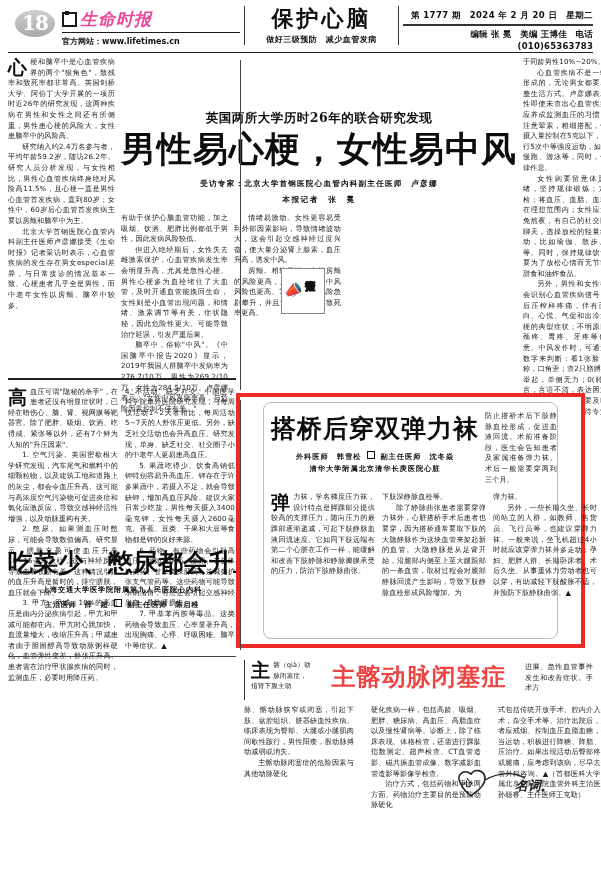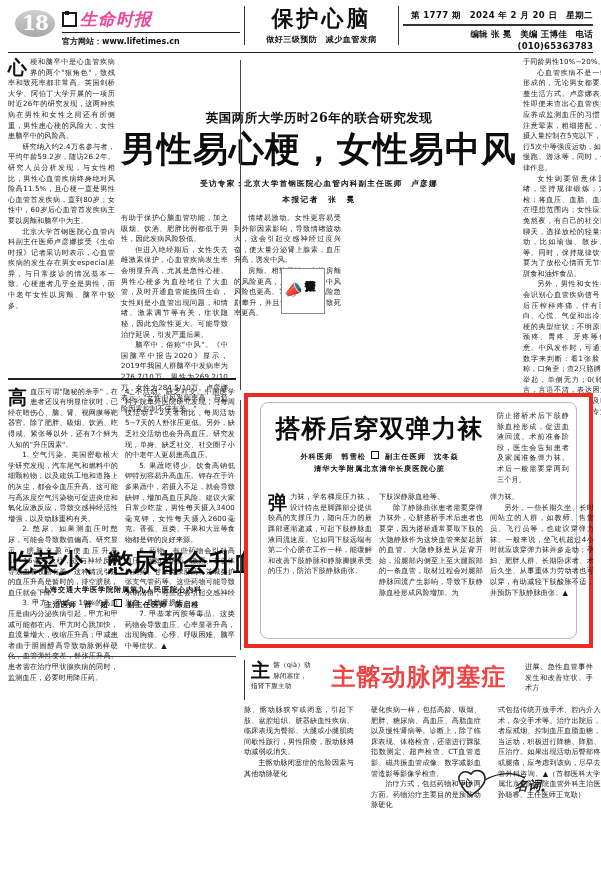--- a/index.html
+++ b/index.html
@@ -245,26 +245,26 @@
     letter-spacing: 0px;
     color: #111;
     writing-mode: vertical-rl;
     text-orientation: upright;
     height: 40px;
   }
 
   
   .redbox {
     position: absolute;
-    left: 244px; top: 393px;
+    left: 236px; top: 393px;
     width: 349px; height: 255px;
     border: 4px solid #ee2a24;
     box-sizing: border-box;
     background: #fff;
-    padding: 5px 12px;
+    padding: 5px 23px;
   }
   .redbox-inner {
     border: 1px solid #bbb;
     border-radius: 8px;
     width: 100%; height: 100%;
     box-sizing: border-box;
     padding: 6px 7px;
     position: relative;
   }
   .rb-top {

